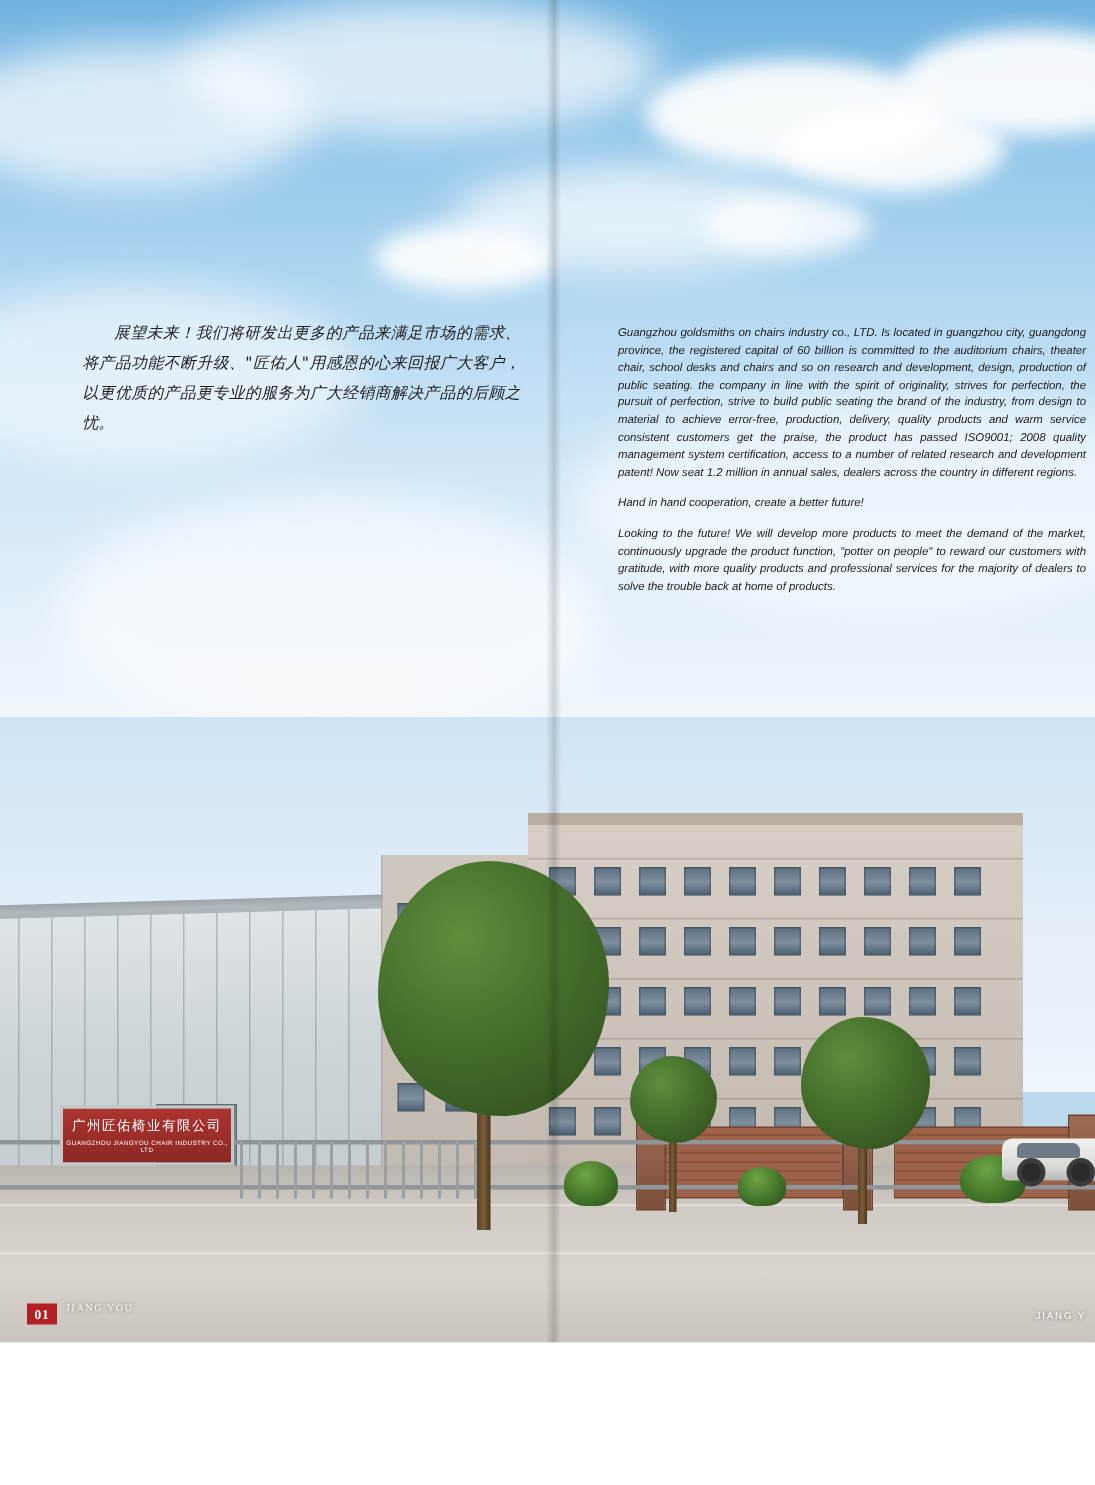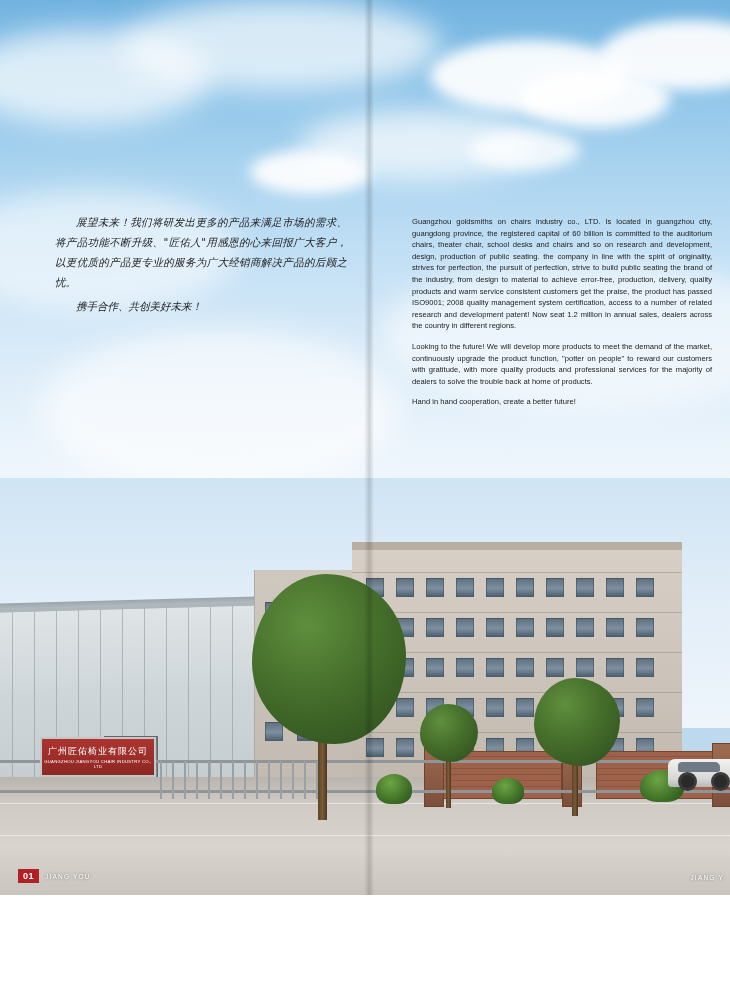--- a/index.html
+++ b/index.html
@@ -120,21 +120,21 @@
     position: absolute;
     left: 412px;
     top: 216px;
     width: 316px;
     z-index: 20;
     font-size: 7.6px;
     line-height: 11.6px;
     color: #1b1b1b;
     text-align: justify;
   }
-  .en-body p { margin: 0 16px 9px 0; }
+  .en-body p { margin: 0 4px 9px 0; font-style: italic; }
 
   
   .photo {
     position: absolute;
     left: 0;
     top: 478px;
     width: 730px;
     height: 417px;
     overflow: hidden;
     z-index: 10;
@@ -272,21 +272,22 @@
     border-radius: 50%; background: #2a2a2a; border: 3px solid #3a3a3a;
   }
 
   
   .page-no-left {
     position: absolute;
     left: 18px;
     bottom: 12px;
     z-index: 30;
     display: flex;
-    align-items: center;
+    align-items: flex-start;
+    font-family: Liberation Serif, serif;
   }
   .page-no-left .num {
     background: #b21f24;
     color: #ffffff;
     font-size: 9px;
     font-weight: bold;
     padding: 2px 5px;
     letter-spacing: .5px;
   }
   .page-no-left .brand {
@@ -331,27 +332,26 @@
       <div class="cloud" style="left:250px; top:150px; width:120px; height:44px;"></div>
       <div class="cloud soft" style="left:-60px; top:190px; width:300px; height:120px; opacity:.55;"></div>
       <div class="cloud soft" style="left:380px; top:260px; width:420px; height:150px; opacity:.55;"></div>
       <div class="cloud soft" style="left:40px; top:330px; width:360px; height:160px; opacity:.6;"></div>
       <div class="cloud" style="left:470px; top:130px; width:110px; height:40px; opacity:.8;"></div>
     </div>
 
 
     <div class="cn-body">
       <p>展望未来！我们将研发出更多的产品来满足市场的需求、将产品功能不断升级、"匠佑人"用感恩的心来回报广大客户，以更优质的产品更专业的服务为广大经销商解决产品的后顾之忧。</p>
-      <p>携手合作、共创美好未来！</p>
     </div>
 
     <div class="en-body">
       <p>Guangzhou goldsmiths on chairs industry co., LTD. Is located in guangzhou city, guangdong province, the registered capital of 60 billion is committed to the auditorium chairs, theater chair, school desks and chairs and so on research and development, design, production of public seating. the company in line with the spirit of originality, strives for perfection, the pursuit of perfection, strive to build public seating the brand of the industry, from design to material to achieve error-free, production, delivery, quality products and warm service consistent customers get the praise, the product has passed ISO9001; 2008 quality management system certification, access to a number of related research and development patent! Now seat 1.2 million in annual sales, dealers across the country in different regions.</p>
+      <p>Hand in hand cooperation, create a better future!</p>
       <p>Looking to the future! We will develop more products to meet the demand of the market, continuously upgrade the product function, "potter on people" to reward our customers with gratitude, with more quality products and professional services for the majority of dealers to solve the trouble back at home of products.</p>
-      <p>Hand in hand cooperation, create a better future!</p>
     </div>
 
     <div class="photo">
       <div class="photo-sky"></div>
 
       <div class="warehouse-roofline"></div>
       <div class="warehouse">
         <div class="panel" style="left:18px"></div>
         <div class="panel" style="left:40px"></div>
         <div class="panel" style="left:62px"></div>

